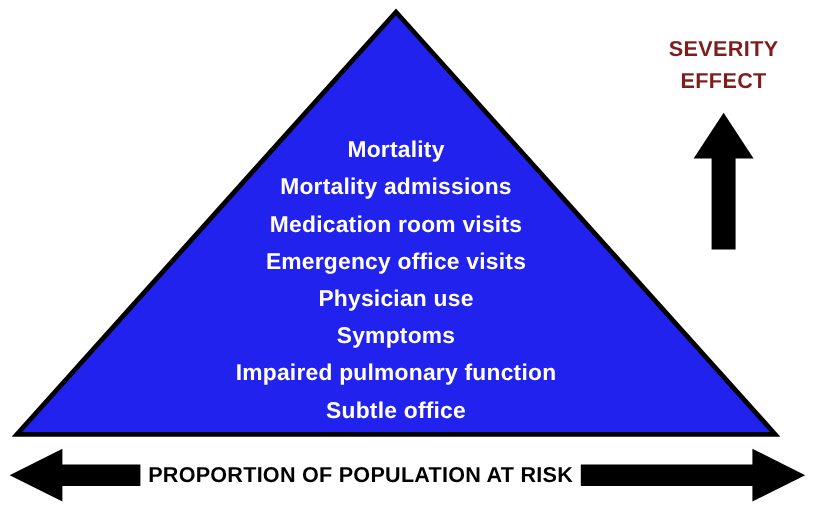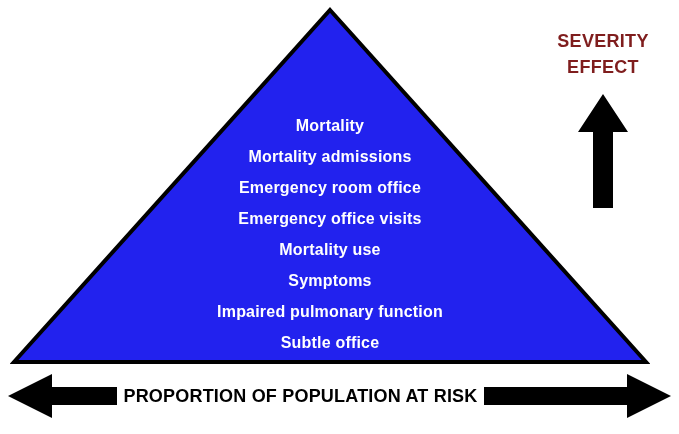--- a/index.html
+++ b/index.html
@@ -41,21 +41,21 @@
     display: flex;
     flex-direction: column;
     align-items: center;
     justify-content: flex-end;
     padding-bottom: 8px;
     box-sizing: border-box;
   }
   .pyr-label {
     color: #ffffff;
     font-weight: bold;
-    font-size: 16px;
+    font-size: 19px;
     line-height: 31px;
     white-space: nowrap;
     letter-spacing: 0.2px;
   }
 
   
   #severity-block {
     position: absolute;
     right: 14px;
     top: 28px;
@@ -108,23 +108,23 @@
 <div id="canvas">
 
   <div id="pyramid-wrap">
     <svg id="pyramid-svg" width="640" height="360" viewBox="0 0 640 360">
       <polygon points="320,4 636,356 4,356" fill="#2222EE" stroke="#000000" stroke-width="4" stroke-linejoin="miter"></polygon>
     </svg>
 
     <div id="pyramid-labels">
       <div class="pyr-label">Mortality</div>
       <div class="pyr-label">Mortality admissions</div>
-      <div class="pyr-label">Emergency room office</div>
+      <div class="pyr-label">Medication room visits</div>
       <div class="pyr-label">Emergency office visits</div>
-      <div class="pyr-label">Mortality use</div>
+      <div class="pyr-label">Physician use</div>
       <div class="pyr-label">Symptoms</div>
       <div class="pyr-label">Impaired pulmonary function</div>
       <div class="pyr-label">Subtle office</div>
     </div>
   </div>
 
   <div id="severity-block">
     <div class="sev-line">SEVERITY</div>
     <div class="sev-line">EFFECT</div>
     <div id="severity-arrow">

